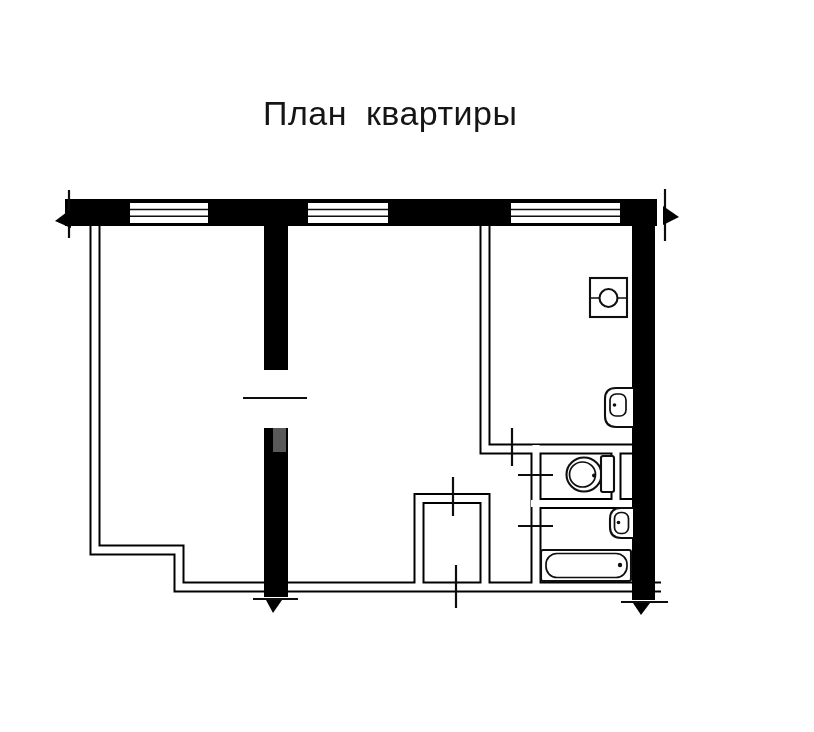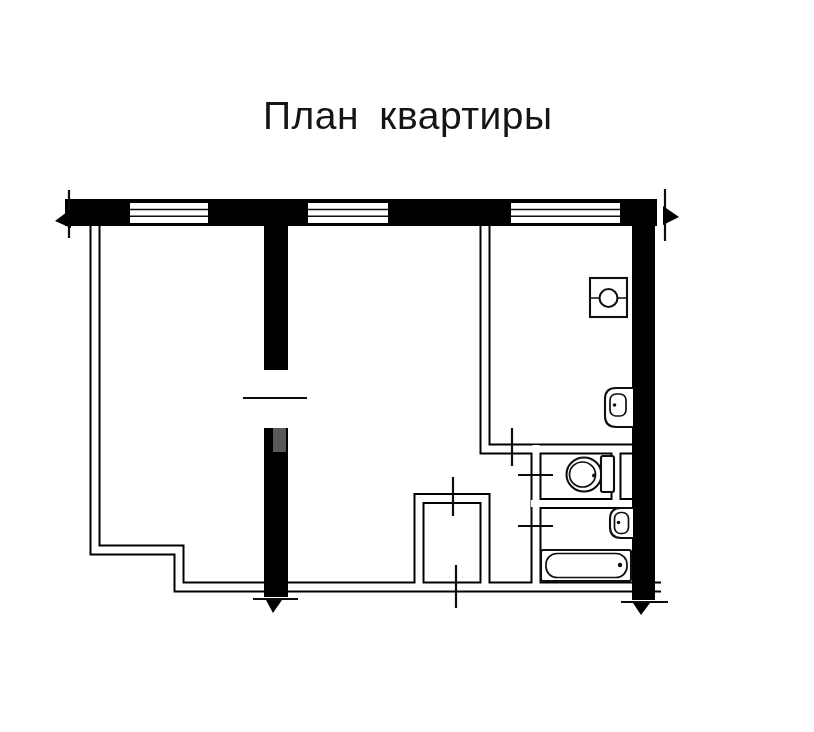--- a/index.html
+++ b/index.html
@@ -1,18 +1,18 @@
 <!DOCTYPE html>
 <html><head>
 <meta charset="utf-8">
 <style>
   html,body{margin:0;padding:0;background:#ffffff;}
   .page{position:relative;width:814px;height:732px;background:#ffffff;overflow:hidden;
         font-family:"Liberation Sans", sans-serif;}
-  .plan-title{position:absolute;left:263px;top:94px;font-size:39px;color:#151515;
+  .plan-title{position:absolute;left:263px;top:94px;font-size:34px;color:#151515;
               letter-spacing:0.5px;word-spacing:9px;font-weight:500;white-space:nowrap;}
   svg{position:absolute;left:0;top:0;}
   .wall-black{stroke:#000000;stroke-width:11;fill:none;stroke-linecap:butt;stroke-linejoin:miter;}
   .wall-white{stroke:#ffffff;stroke-width:7;fill:none;stroke-linecap:butt;stroke-linejoin:miter;}
   .tick{stroke:#0d0d0d;stroke-width:2.2;fill:none;}
   .fix{stroke:#0f0f0f;stroke-width:2.1;fill:#ffffff;}
   .fix-in{stroke:#0f0f0f;stroke-width:1.7;fill:#ffffff;}
   .winline{stroke:#0f0f0f;stroke-width:1.6;}
 </style>
 </head>

